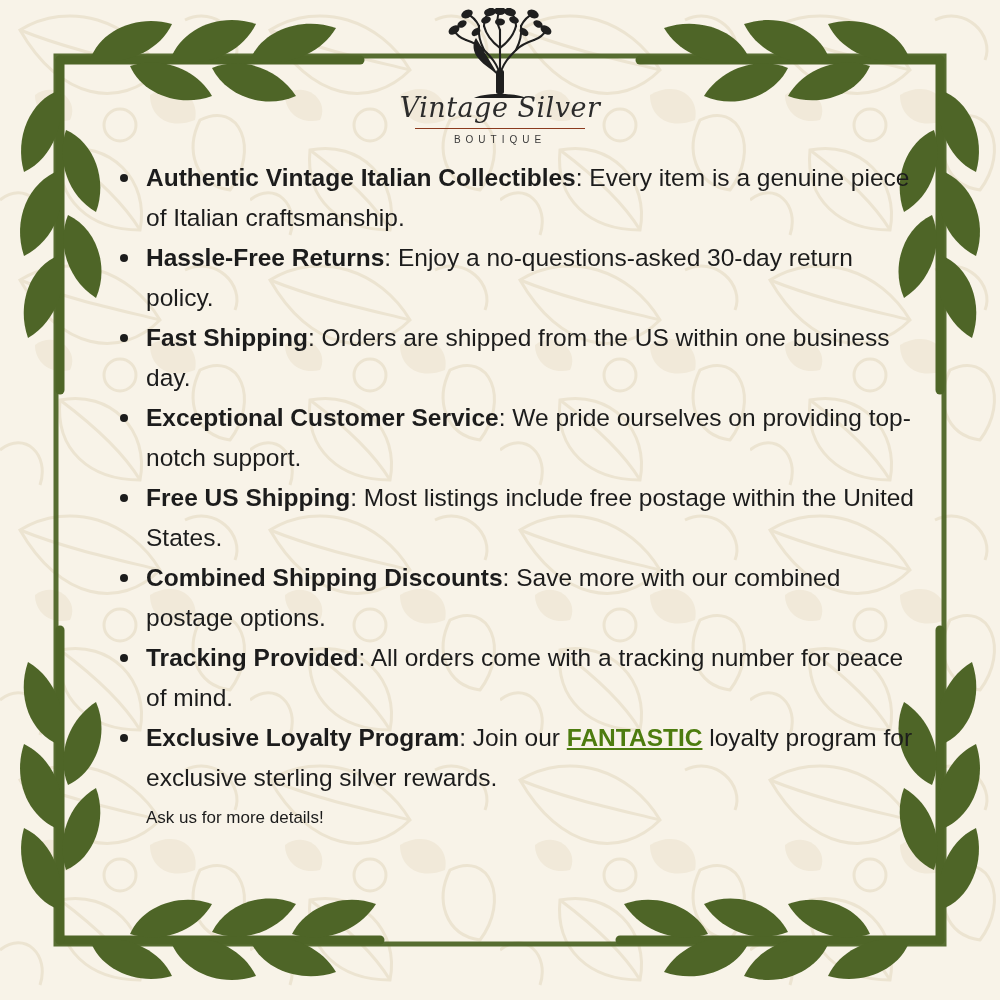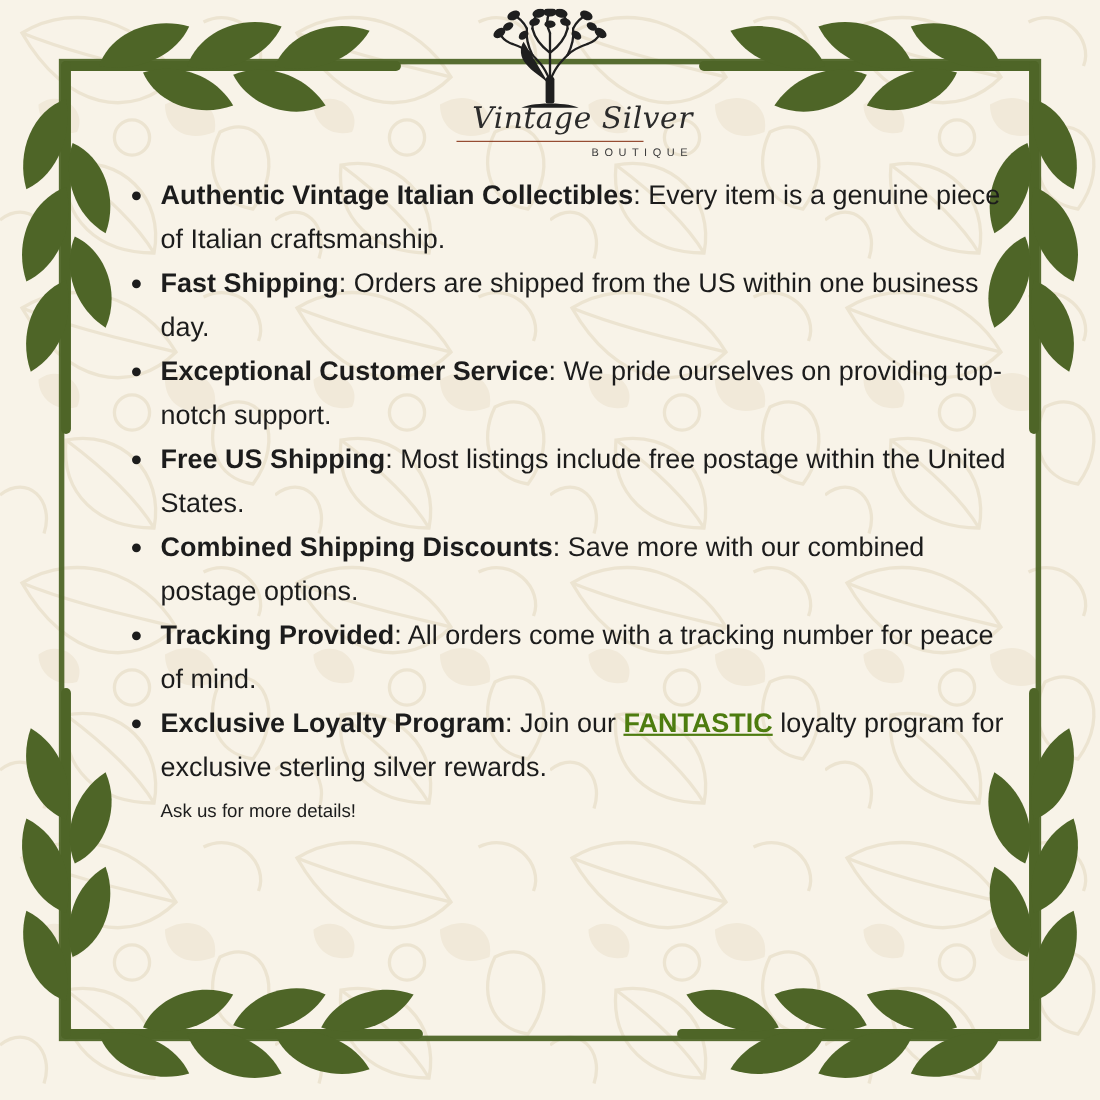--- a/index.html
+++ b/index.html
@@ -37,21 +37,21 @@
     pointer-events: none;
   }
 
   
   #logo {
     position: absolute;
     top: 8px;
     left: 50%;
     transform: translateX(-50%);
     width: 260px;
-    text-align: right;
+    text-align: center;
   }
   #logo .tree {
     display: block;
     margin: 0 auto;
   }
   #logo .brand {
     font-family: "DejaVu Serif", serif;
     font-style: italic;
     font-size: 27px;
     color: #2b2b2b;
@@ -288,20 +288,21 @@
       </g>
     </svg>
     <div class="brand">Vintage Silver</div>
     <div class="rule"></div>
     <div class="sub">BOUTIQUE</div>
   </div>
 
   <div id="content">
     <ul class="benefits" id="benefit-list">
         <li><span class="lead">Authentic Vintage Italian Collectibles</span><span>: Every item is a genuine piece of Italian craftsmanship.</span></li>
+        <li><span class="lead">Hassle-Free Returns</span><span>: Enjoy a no-questions-asked 30-day return policy.</span></li>
         <li><span class="lead">Fast Shipping</span><span>: Orders are shipped from the US within one business day.</span></li>
         <li><span class="lead">Exceptional Customer Service</span><span>: We pride ourselves on providing top-notch support.</span></li>
         <li><span class="lead">Free US Shipping</span><span>: Most listings include free postage within the United States.</span></li>
         <li><span class="lead">Combined Shipping Discounts</span><span>: Save more with our combined postage options.</span></li>
         <li><span class="lead">Tracking Provided</span><span>: All orders come with a tracking number for peace of mind.</span></li>
         <li><span class="lead">Exclusive Loyalty Program</span><span>: Join our </span><span class="fantastic">FANTASTIC</span><span> loyalty program for exclusive sterling silver rewards.</span></li>
       </ul>
     <div id="closing">Ask us for more details!</div>
   </div>
 

